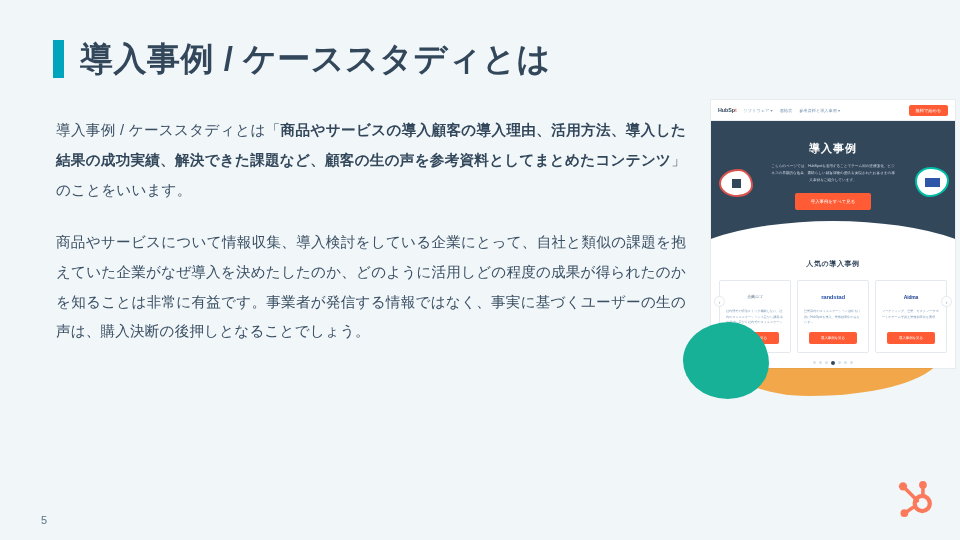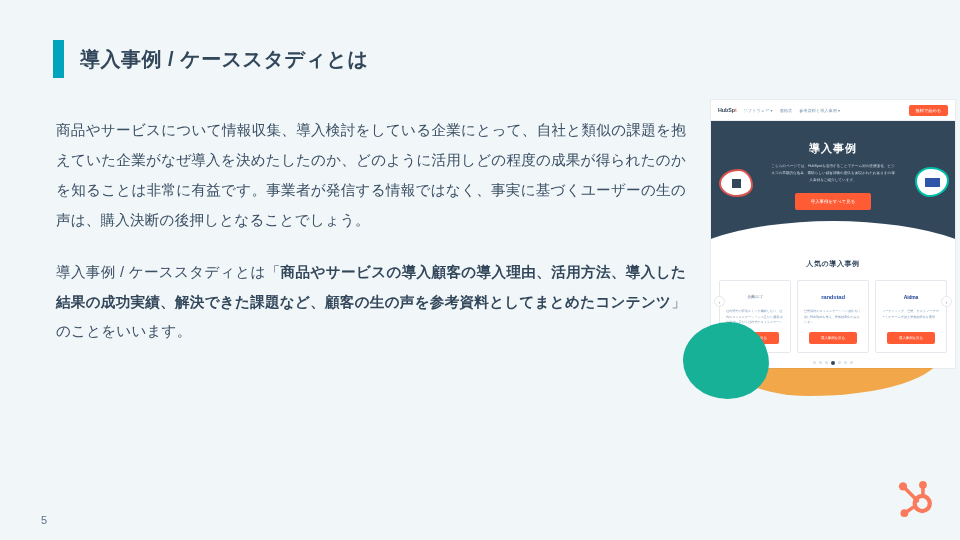--- a/index.html
+++ b/index.html
@@ -27,21 +27,21 @@
     align-items: center;
     gap: 16px;
   }
   .title-bar {
     width: 11px;
     height: 38px;
     background: #00a4bd;
     flex: none;
   }
   .title-text {
-    font-size: 20px;
+    font-size: 33px;
     font-weight: bold;
     color: #33475b;
     letter-spacing: 0.5px;
     line-height: 1.1;
     white-space: nowrap;
   }
 
   
   .body-copy {
     position: absolute;
@@ -329,23 +329,23 @@
 </head>
 <body>
 
 <div class="slide-title">
   <div class="title-bar"></div>
   <div class="title-text">導入事例 / ケーススタディとは</div>
 </div>
 
 <div class="body-copy">
 
+  <p class="para"><span>導入事例 / ケーススタディとは「</span><b>商品やサービスの導入顧客の導入理由、活用方法、導入した結果の成功実績、解決できた課題など、顧客の生の声を参考資料としてまとめたコンテンツ</b><span>」のことをいいます。</span></p>
+
   <p class="para">商品やサービスについて情報収集、導入検討をしている企業にとって、自社と類似の課題を抱えていた企業がなぜ導入を決めたしたのか、どのように活用しどの程度の成果が得られたのかを知ることは非常に有益です。事業者が発信する情報ではなく、事実に基づくユーザーの生の声は、購入決断の後押しとなることでしょう。</p>
-
-  <p class="para"><span>導入事例 / ケーススタディとは「</span><b>商品やサービスの導入顧客の導入理由、活用方法、導入した結果の成功実績、解決できた課題など、顧客の生の声を参考資料としてまとめたコンテンツ</b><span>」のことをいいます。</span></p>
 
 </div>
 
 <div class="visual">
 
   <div class="blob-orange"></div>
 
   <div class="shot">
 
     <div class="shot-nav">

